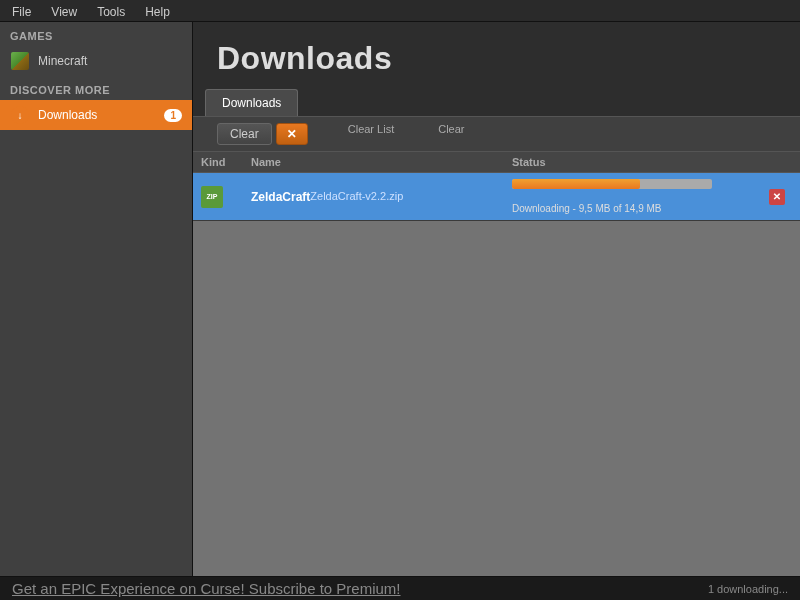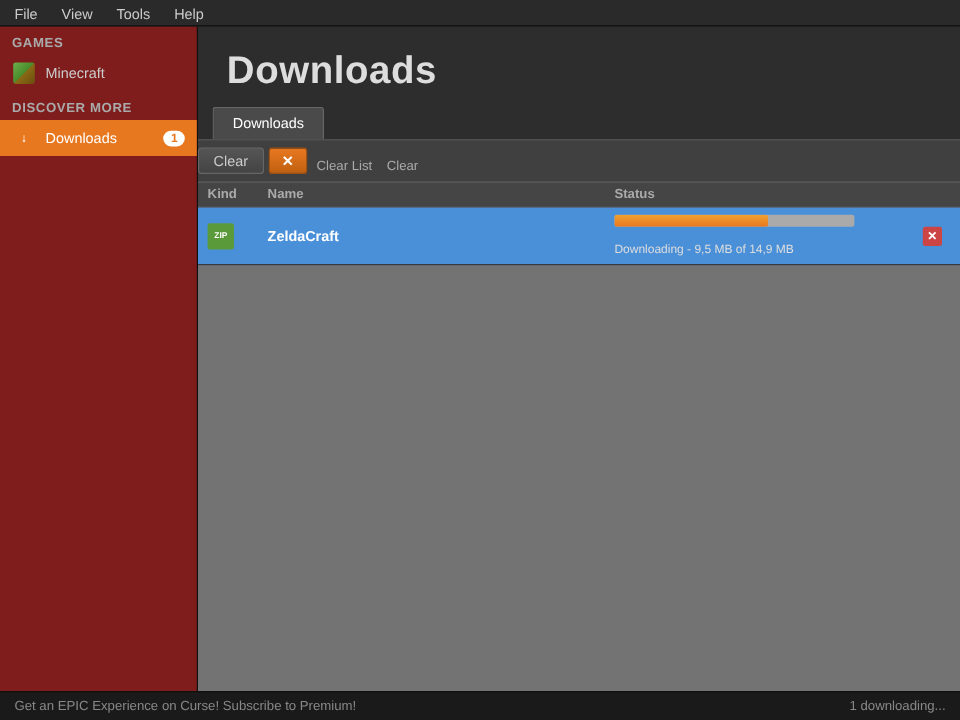--- a/index.html
+++ b/index.html
@@ -35,22 +35,22 @@
 
     
     #main-layout {
       display: flex;
       flex: 1;
       overflow: hidden;
     }
 
     
     #sidebar {
-      width: 165px;
-      background: #7f1d1d;
+      width: 193px;
+      background: #404040;
       display: flex;
       flex-direction: column;
       flex-shrink: 0;
       border-right: 1px solid #111;
     }
 
     .sidebar-section-header {
       color: #aaa;
       font-size: 11px;
       font-weight: bold;
@@ -159,23 +159,23 @@
     }
     .tab.active {
       background: #4a4a4a;
       color: #fff;
       border-color: #666;
     }
 
     
     #toolbar {
       display: flex;
-      align-items: flex-end;
+      align-items: flex-start;
       gap: 4px;
-      padding: 6px 0;
+      padding: 6px 24px;
       background: #404040;
       border-bottom: 1px solid #555;
       border-top: 1px solid #555;
     }
 
     .toolbar-btn {
       padding: 3px 12px;
       background: linear-gradient(180deg, #555 0%, #444 100%);
       border: 1px solid #666;
       border-radius: 3px;
@@ -193,20 +193,21 @@
       font-size: 12px;
       font-weight: bold;
       cursor: pointer;
     }
 
     .toolbar-label {
       font-size: 11px;
       color: #aaa;
       padding: 0 4px;
       cursor: pointer;
+      margin-left: 32px;
     }
 
     
     #download-table {
       flex: 1;
       background: #737373;
       overflow-y: auto;
     }
 
     #table-header {
@@ -328,22 +329,23 @@
       background: #1a1a1a;
       border-top: 1px solid #111;
       display: flex;
       align-items: center;
       justify-content: space-between;
       padding: 0 12px;
       flex-shrink: 0;
     }
 
     .footer-text {
-      font-size: 11px;
+      font-size: 15px;
       color: #888;
+      text-decoration: underline;
     }
 
     .footer-status {
       font-size: 11px;
       color: #888;
     }
   </style>
 </head>
 <body>
 
@@ -398,20 +400,21 @@
         <div class="col-status col-header">Status</div>
         <div class="col-action"></div>
       </div>
 
       <div class="download-row">
         <div class="row-kind col-kind">
           <div class="zip-icon">ZIP</div>
         </div>
         <div class="row-name col-name">
           <span class="row-name-main">ZeldaCraft</span>
+          <span class="row-name-sub">ZeldaCraft-v2.2.zip</span>
         </div>
         <div class="row-status col-status">
           <div class="progress-bar-container">
             <div class="progress-bar-fill" style="width: 64%;"></div>
           </div>
           <span class="status-text">Downloading - 9,5 MB of 14,9 MB</span>
         </div>
         <div class="row-action col-action">
           <div class="cancel-btn">✕</div>
         </div>

